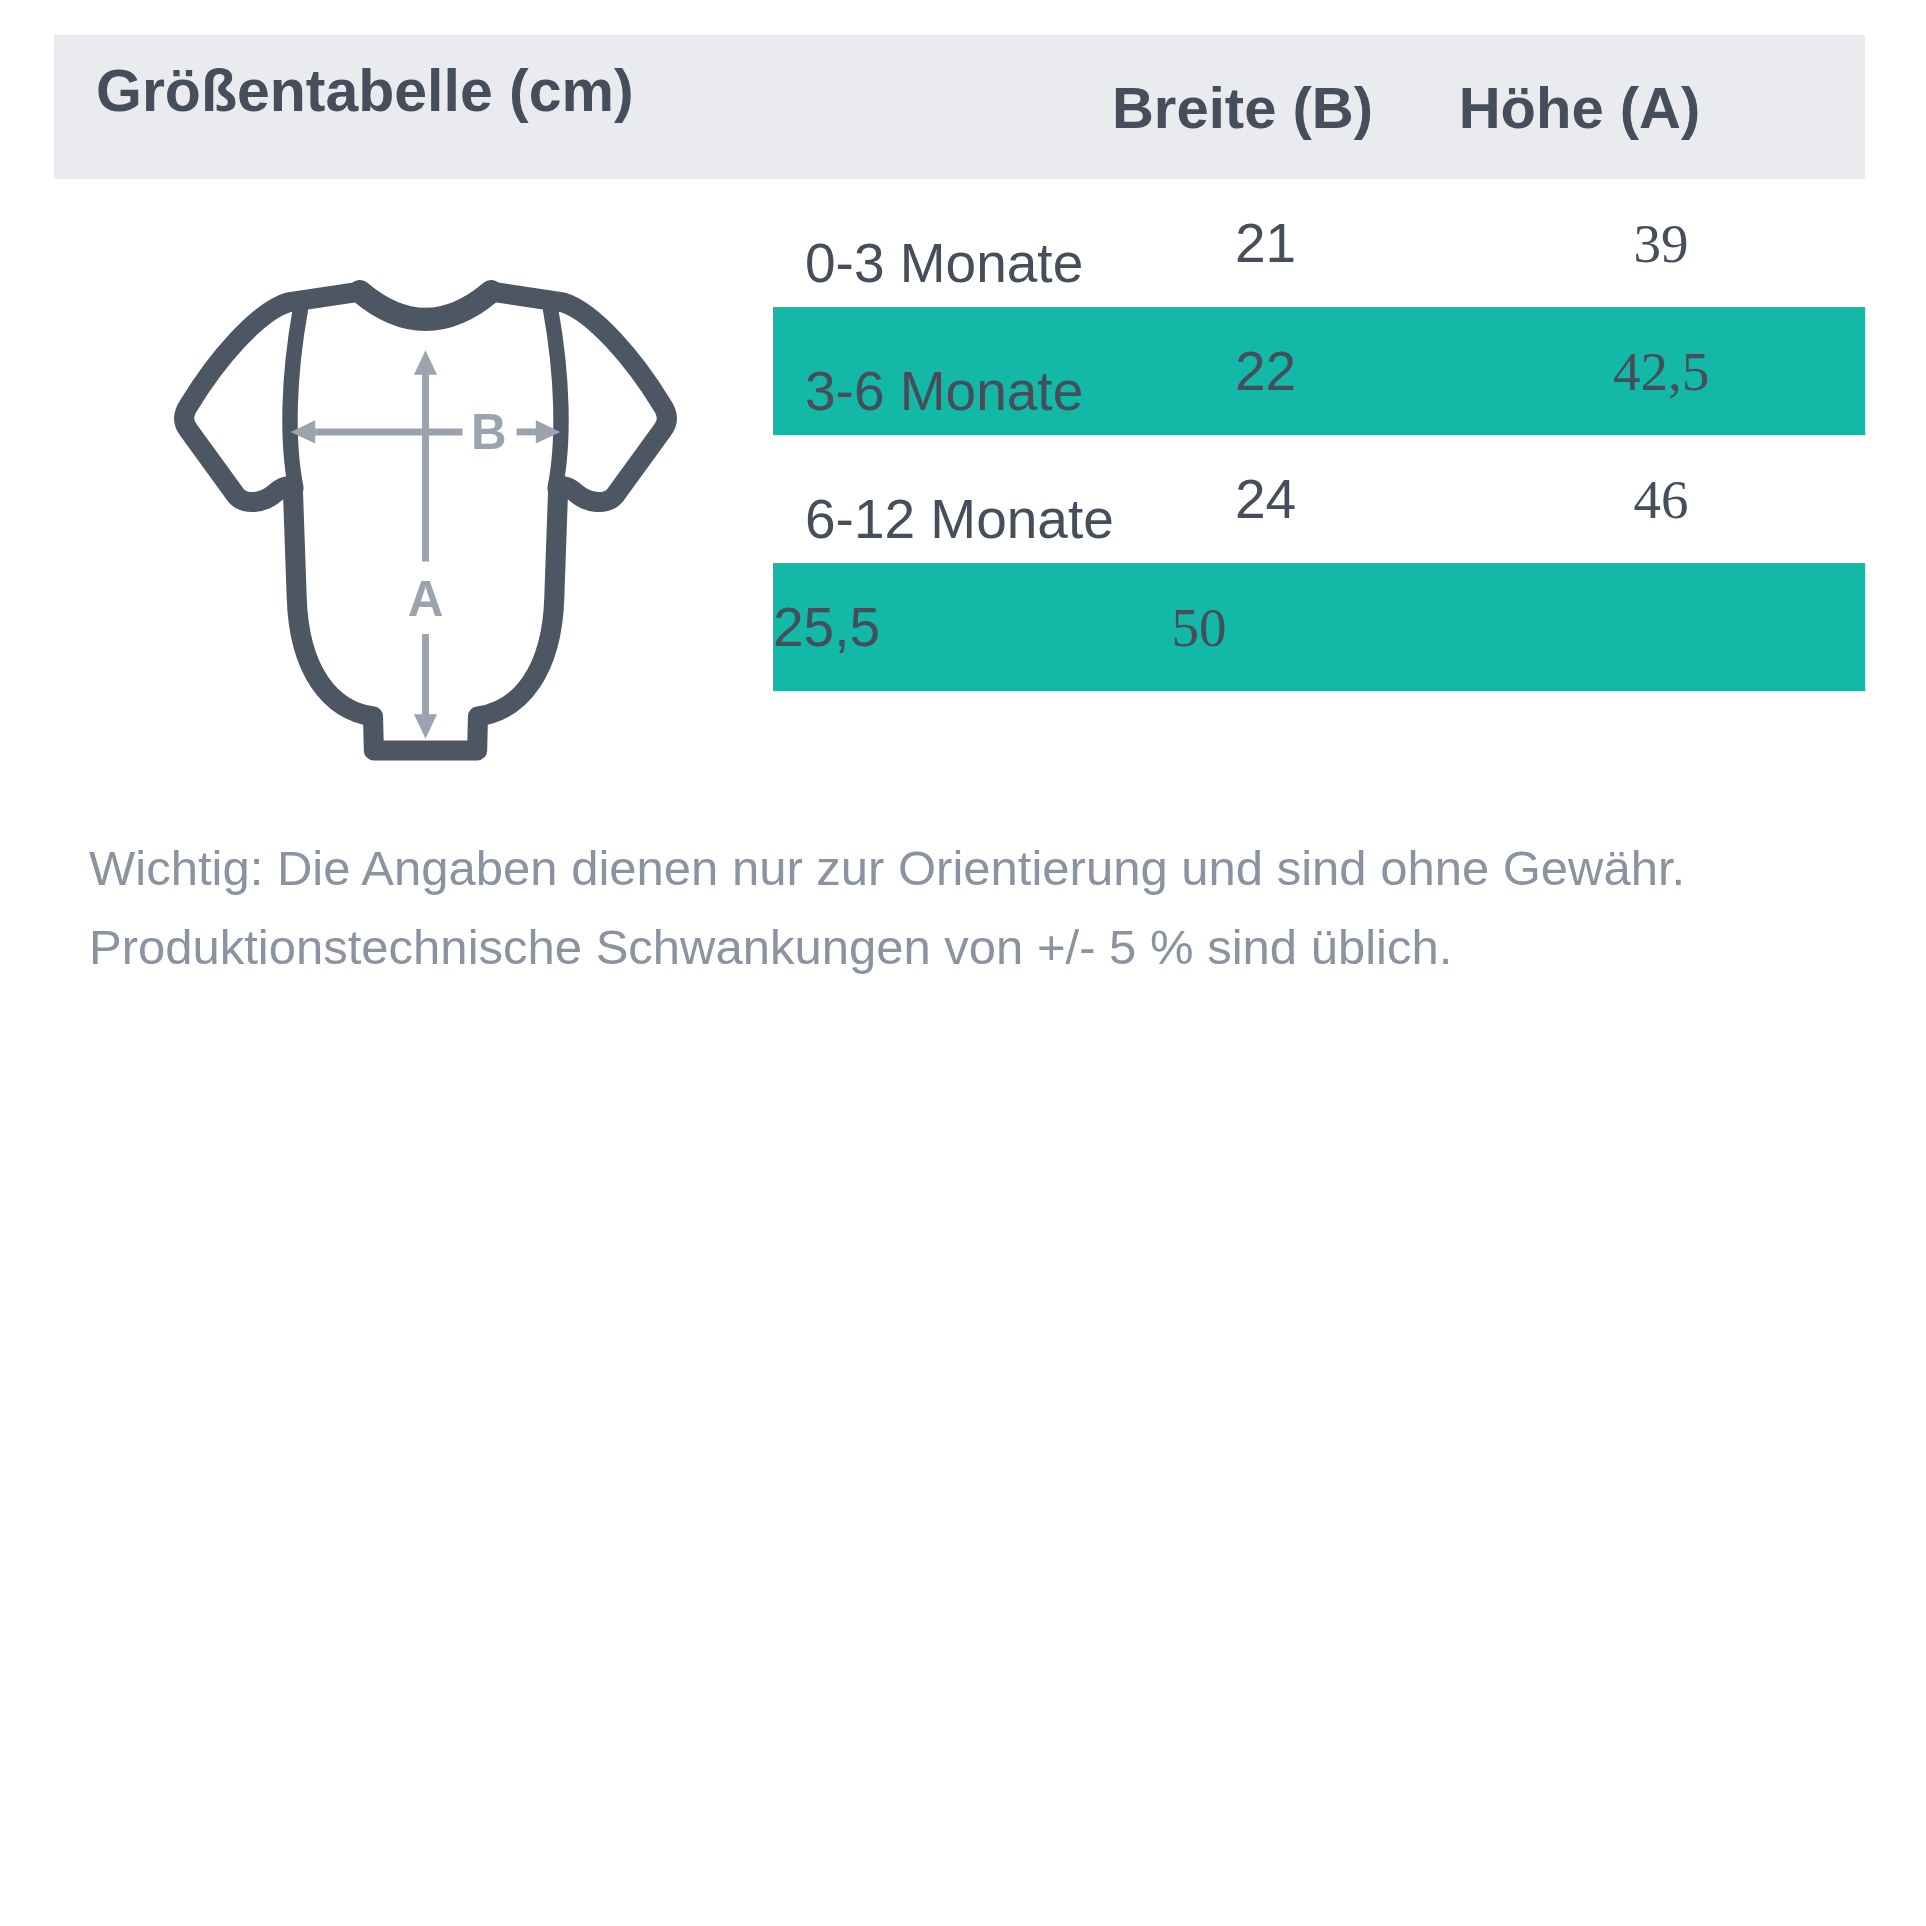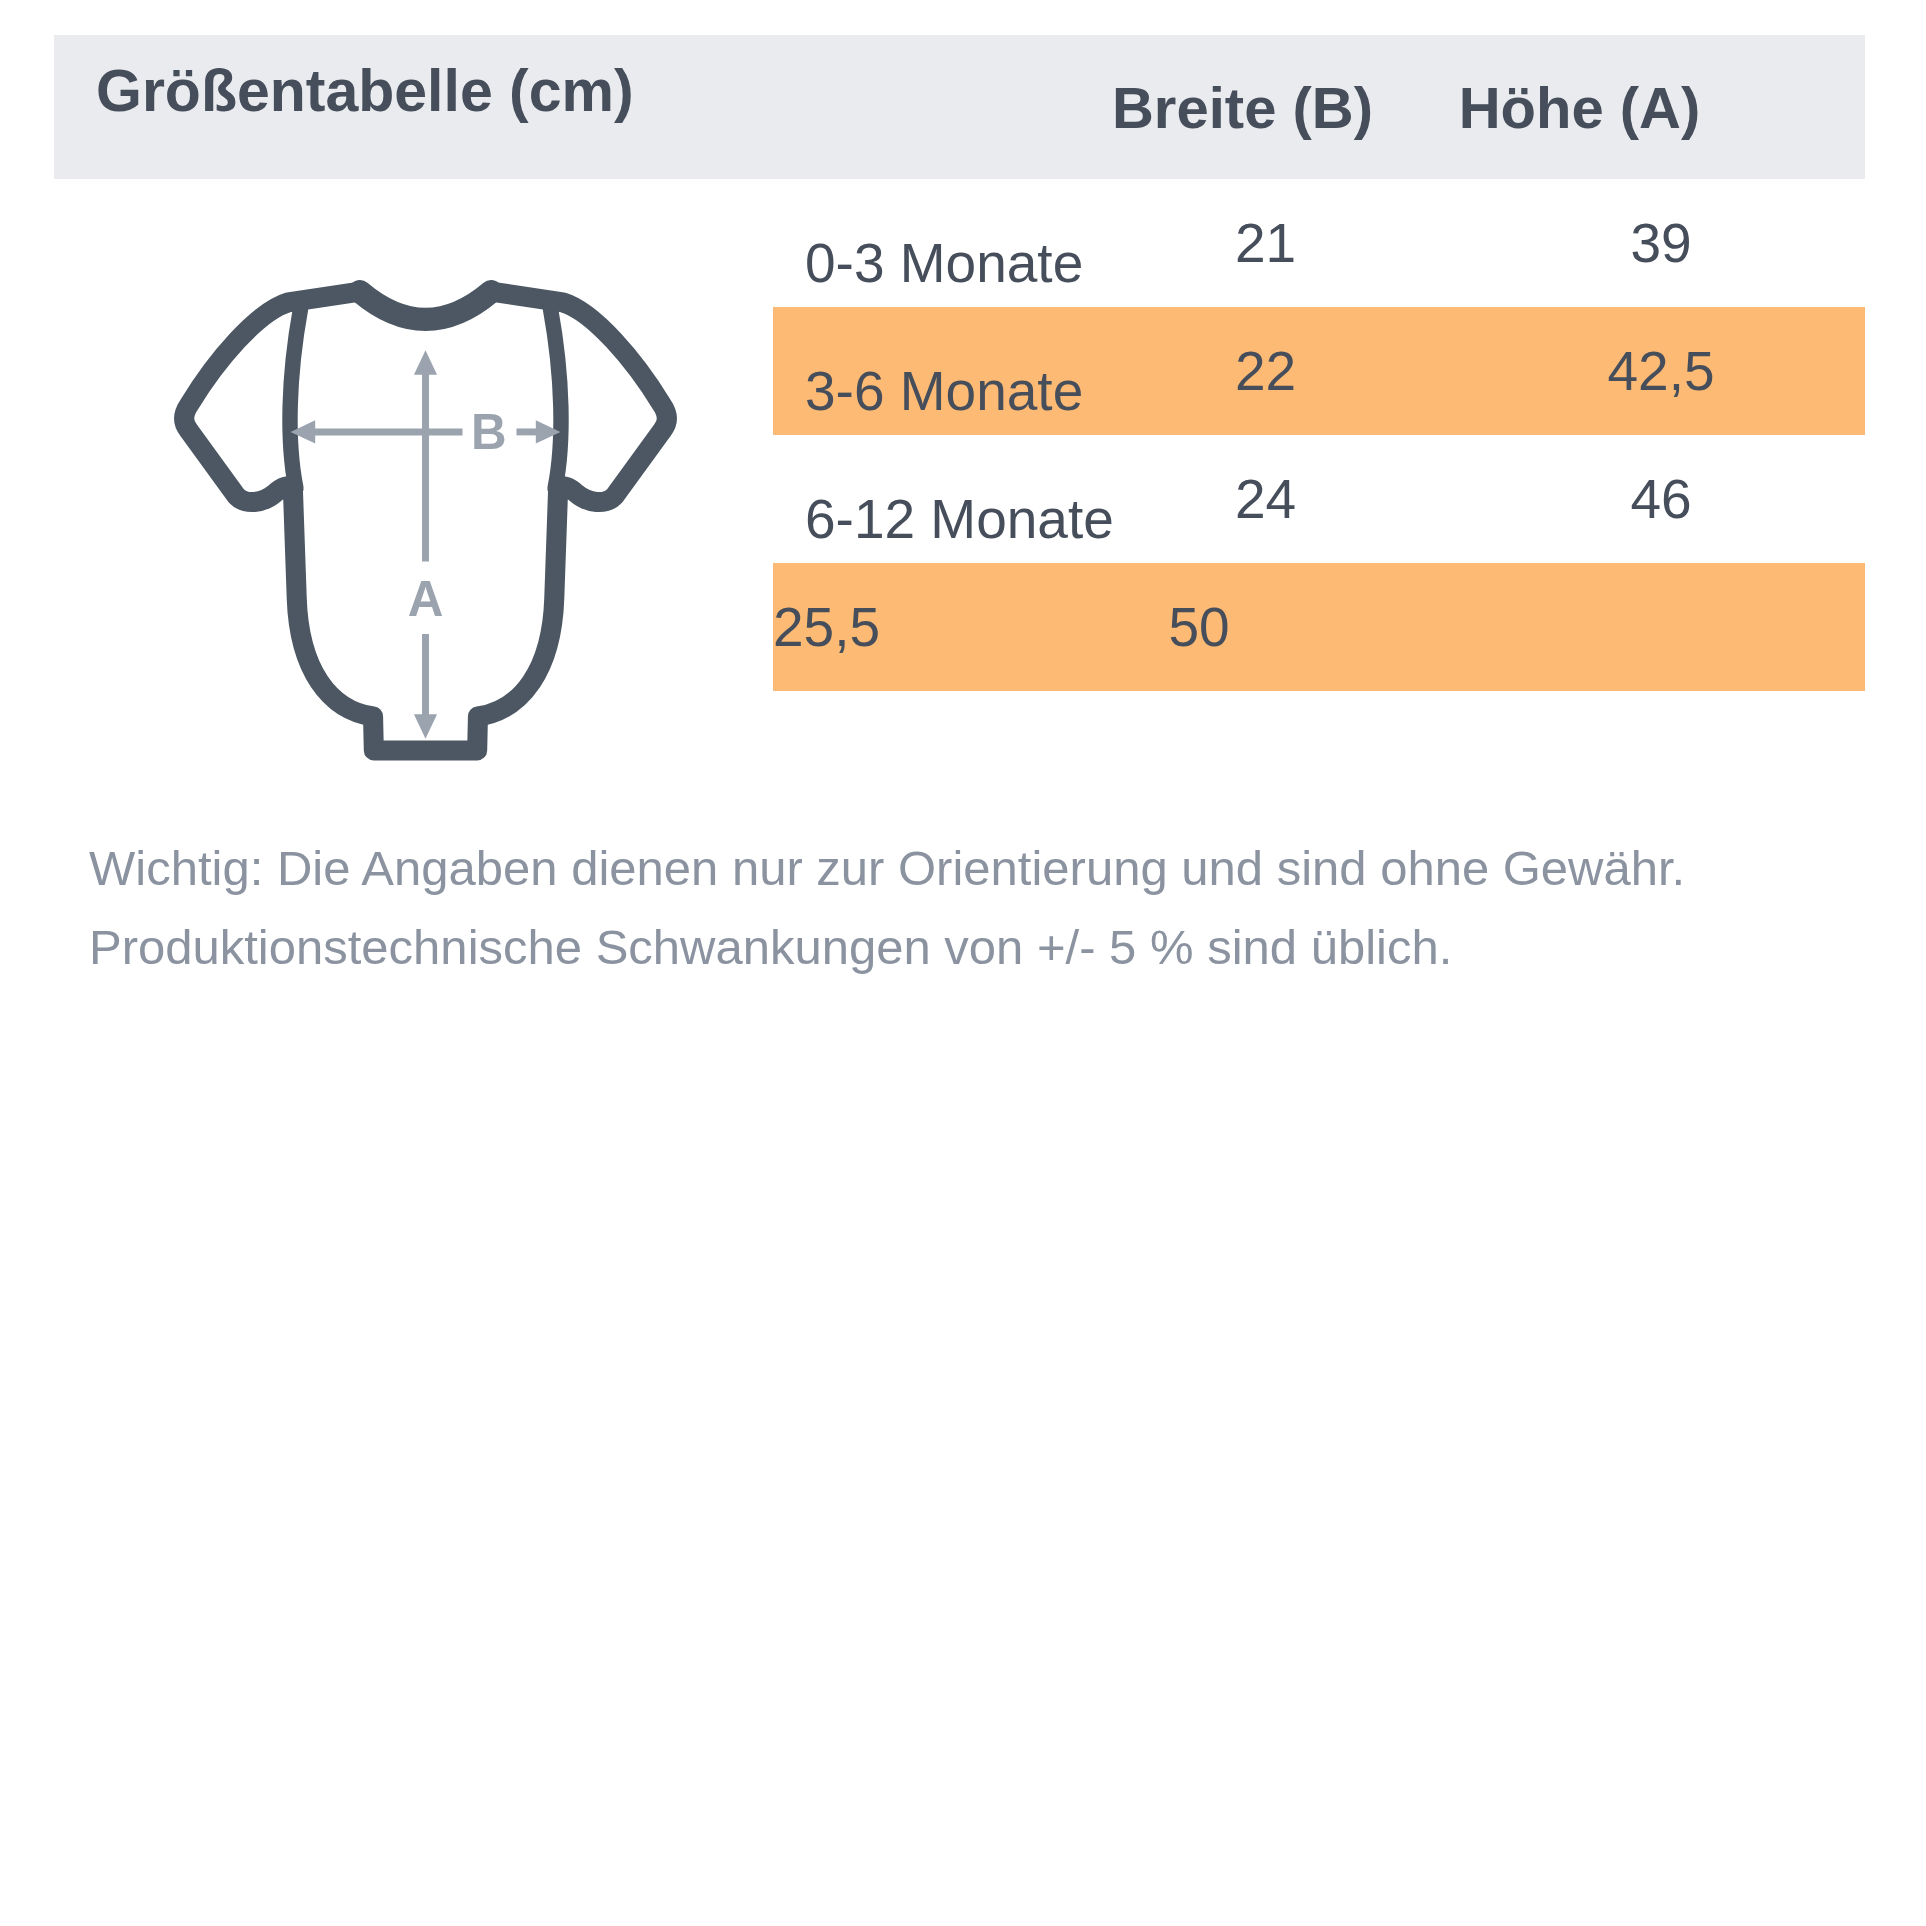--- a/index.html
+++ b/index.html
@@ -19,24 +19,24 @@
     position:absolute;top:0;height:144px;display:flex;align-items:center;justify-content:center;
     font-size:58px;font-weight:bold;color:#454e5a;white-space:nowrap;
   }
   .header-col.breite{left:1073px;width:231px;}
   .header-col.hoehe{left:1410px;width:231px;}
   .rows{position:absolute;left:773px;top:179px;width:1092px;}
   .row{
     display:flex;align-items:center;height:128px;
     font-size:55px;color:#454e5a;
   }
-  .row.striped{background:#fdba74;}
+  .row.striped{background:#14b8a6;}
   .cell-label{width:462px;padding-left:32px;box-sizing:border-box;text-align:left;white-space:nowrap;margin-top:40px;}
   .cell-breite{width:196px;text-align:left;}
-  .cell-hoehe{width:196px;margin-left:132px;text-align:center;}
+  .cell-hoehe{width:196px;margin-left:132px;text-align:center;font-family:Liberation Serif, serif;}
   .diagram{position:absolute;left:171px;top:253px;width:509px;height:509px;}
   .note{
     position:absolute;left:89px;top:829px;width:1772px;
     font-size:49px;line-height:79px;color:#8b93a1;
   }
   .note b{font-weight:normal;color:#8b93a1;text-align:right;}
 </style>
 </head>
 <body>
 

